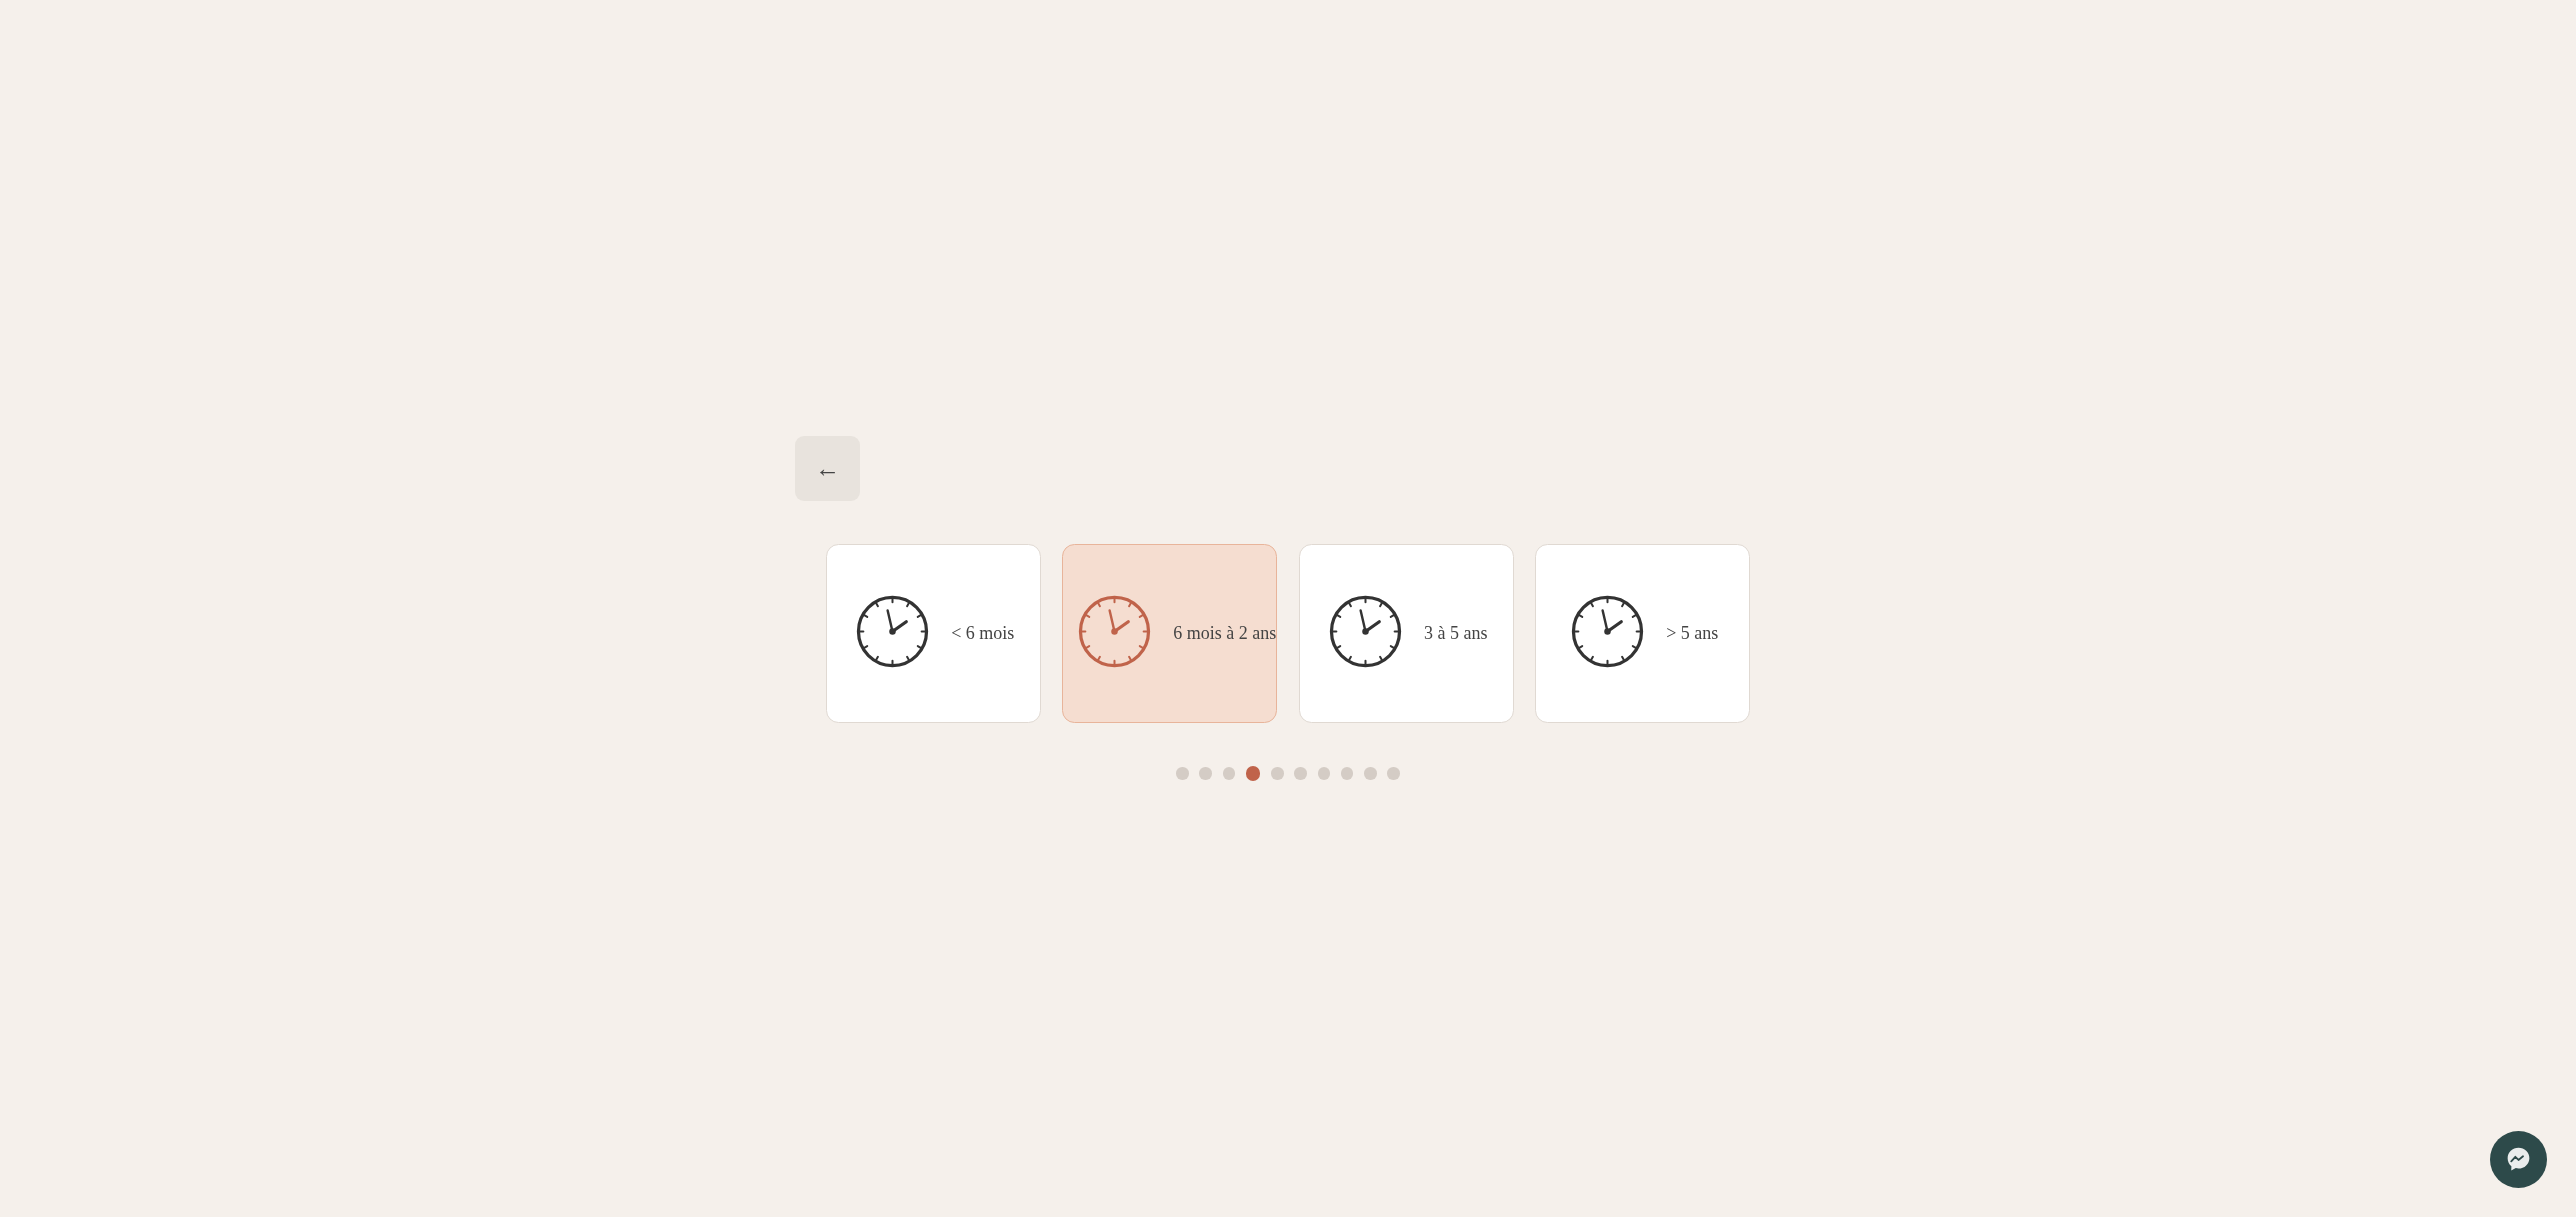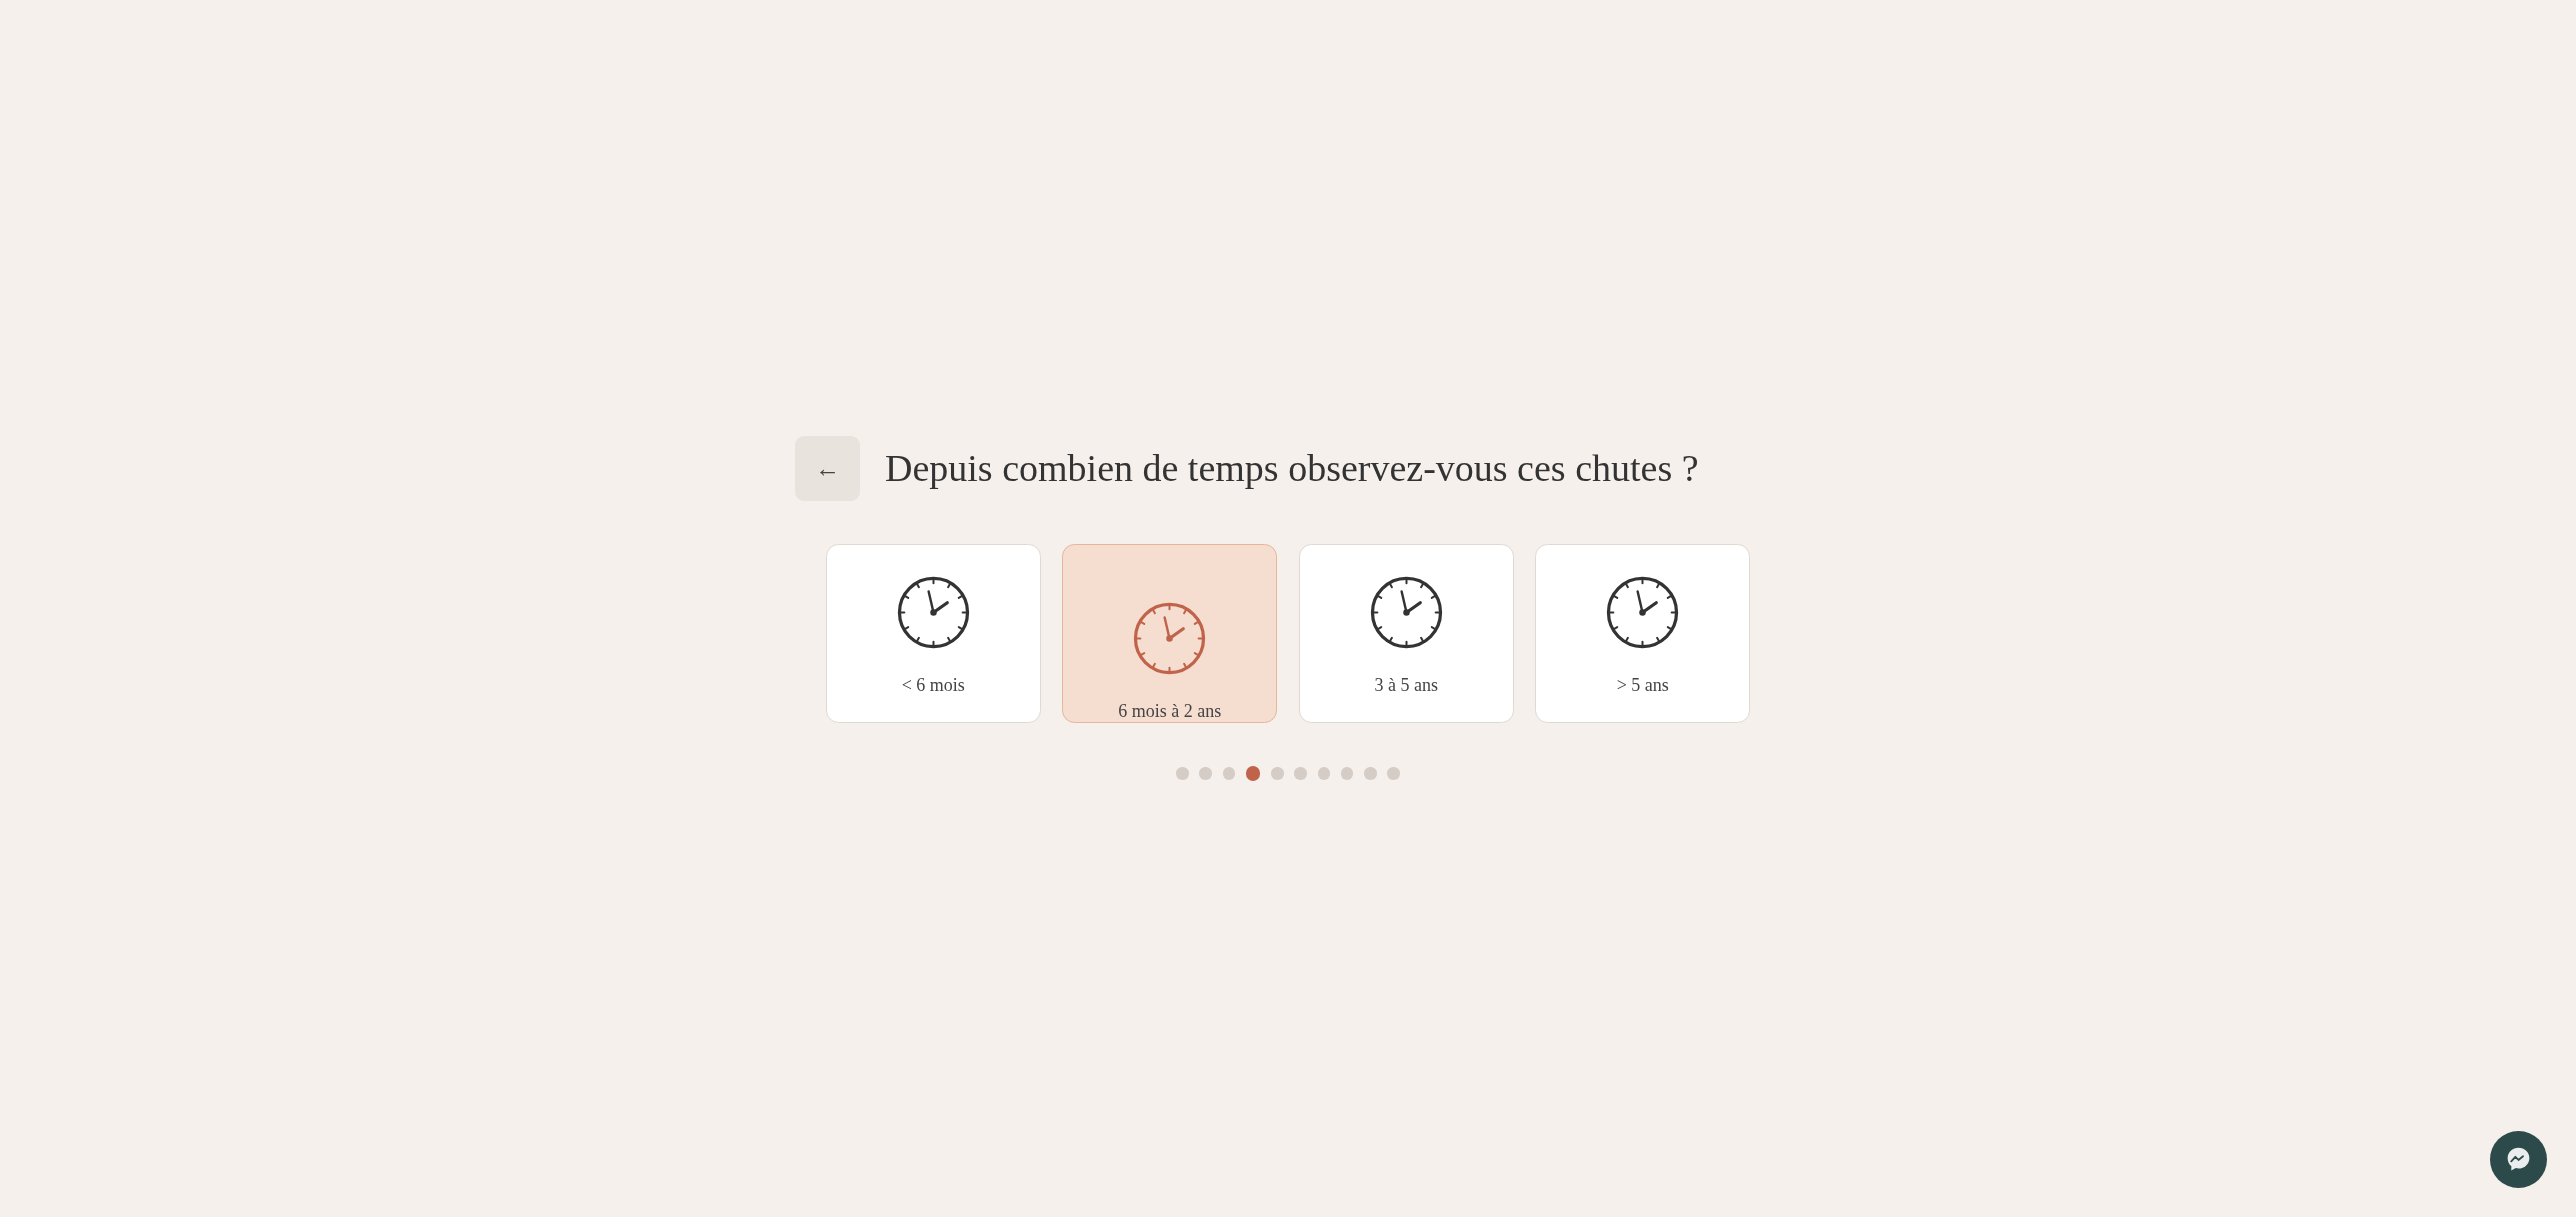--- a/index.html
+++ b/index.html
@@ -66,21 +66,21 @@
       justify-content: center;
     }
 
     .option-card {
       width: 215px;
       height: 179px;
       background-color: #fff;
       border: 1.8px solid #e0d9d2;
       border-radius: 12.5px;
       display: flex;
-      flex-direction: column;
+      flex-direction: row;
       align-items: center;
       justify-content: center;
       gap: 18px;
       cursor: pointer;
       transition: background-color 0.2s, border-color 0.2s;
     }
 
     .option-card.selected {
       background-color: #f5ddd0;
       border-color: #e8b49a;
@@ -141,21 +141,20 @@
   </style>
 </head>
 <body>
 
 <div class="page-container">
 
   <div class="header-row">
     <button class="back-button">
       <span class="back-arrow">←</span>
     </button>
-    <h1 class="question-title">Depuis combien de temps observez-vous ces chutes ?</h1>
   </div>
 
   <div class="options-row" id="options-row">
   <div class="option-card">
       <div>
         
       <svg class="clock-svg" viewBox="0 0 100 100" xmlns="http://www.w3.org/2000/svg">
 
         <circle cx="50" cy="50" r="42" fill="none" stroke="#333" stroke-width="4"></circle>
 

